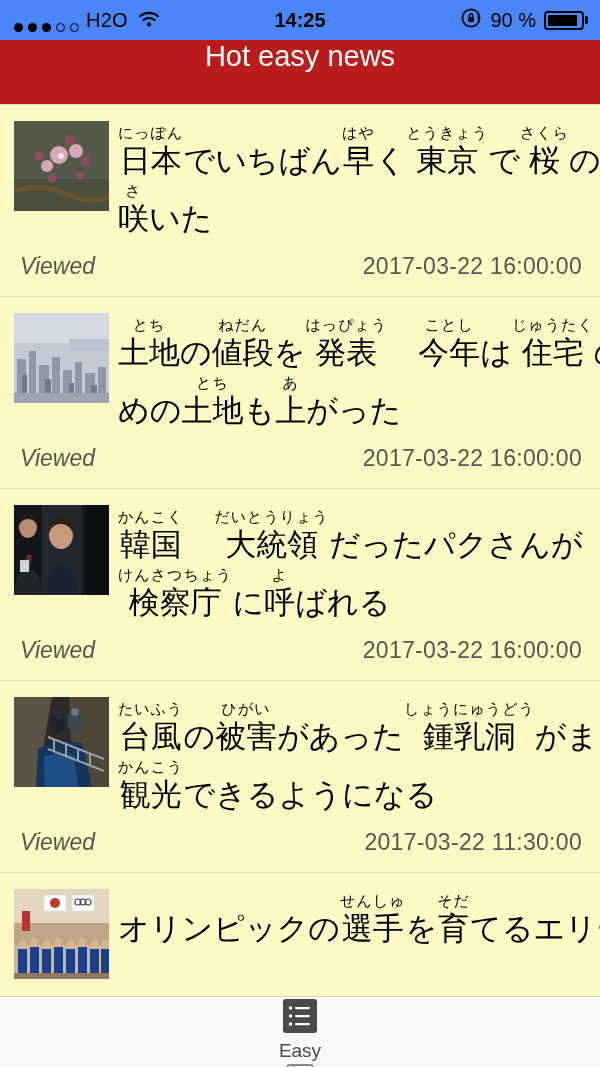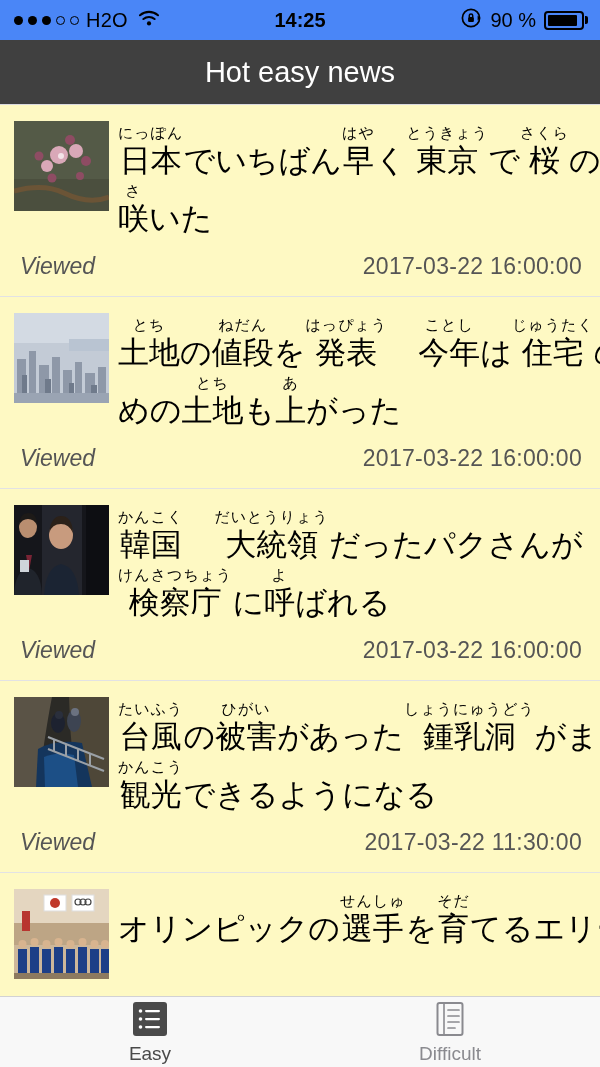--- a/index.html
+++ b/index.html
@@ -8,21 +8,21 @@
     font-family:"Liberation Sans","DejaVu Sans",sans-serif;
     background:#ffffff; overflow:hidden;
   }
   .phone { position:relative; width:600px; height:1067px; background:#fff; }
 
   
   .statusbar {
     position:absolute; top:0; left:0; width:600px; height:40px;
     background:#4a86f7; display:flex; align-items:center;
   }
-  .sb-left { display:flex; align-items:center; gap:7px; padding-left:14px; }
+  .sb-left { display:flex; align-items:flex-end; gap:7px; padding-left:14px; }
   .dots { display:flex; align-items:center; gap:5px; }
   .dot { width:9px; height:9px; border-radius:50%; }
   .dot.on  { background:#000; }
   .dot.off { background:transparent; border:1.4px solid #000; }
   .carrier { font-size:20px; color:#000; letter-spacing:.2px; }
   .wifi { margin-left:2px; }
   .sb-center {
     position:absolute; left:0; width:600px; text-align:center;
     font-size:20px; font-weight:bold; color:#000;
   }
@@ -34,21 +34,21 @@
   .batt-body {
     width:40px; height:19px; border:2px solid #000; border-radius:4px;
     padding:2px; display:flex; align-items:center;
   }
   .batt-fill { height:100%; background:#000; border-radius:1px; }
   .batt-cap { width:3px; height:8px; background:#000; border-radius:0 2px 2px 0; margin-left:1px; }
 
   
   .navbar {
     position:absolute; top:40px; left:0; width:600px; height:65px;
-    background:#404040; display:flex; align-items:center; justify-content:center;
+    background:#b91c1c; display:flex; justify-content:center;
     border-bottom:1px solid #d9d9de;
   }
   .navtitle { font-size:29px; color:#fff; font-weight:normal; }
 
   
   .list {
     position:absolute; top:105px; left:0; width:600px; height:891px;
     background:#fef9c3; overflow:hidden;
   }
   .row { position:relative; width:600px; border-bottom:1px solid #e2e2e4; }
@@ -75,21 +75,21 @@
     display:flex; align-items:flex-end; justify-content:space-between;
     margin-left:2px; padding:16px 4px 16px 4px;
   }
   .viewed { font-size:23px; font-style:italic; color:#555; }
   .stamp  { font-size:23px; color:#555; letter-spacing:.3px; }
 
   
   .tabbar {
     position:absolute; bottom:0; left:0; width:600px; height:71px;
     background:#f8f8f8; border-top:1px solid #d2d2d4;
-    display:flex; align-items:center;
+    display:flex; align-items:center;flex-direction:column;
   }
   .tab {
     flex:1; display:flex; flex-direction:column; align-items:center;
     justify-content:center; gap:5px; height:100%;
   }
   .tab-label { font-size:19px; color:#8a8a8f; }
   .tab.active .tab-label { color:#4a4a4a; }
   .tab-icon { height:38px; display:flex; align-items:center; justify-content:center; }
 </style>
 </head>

